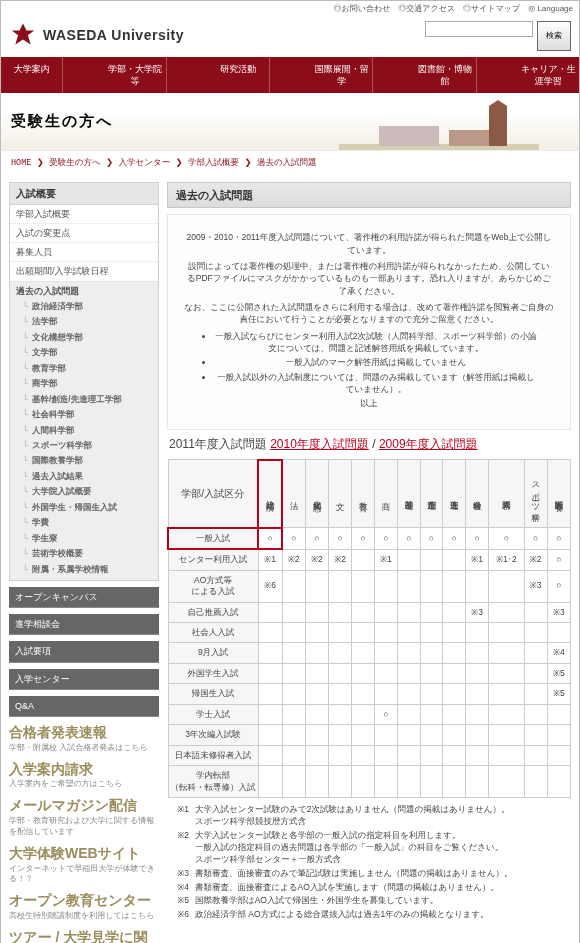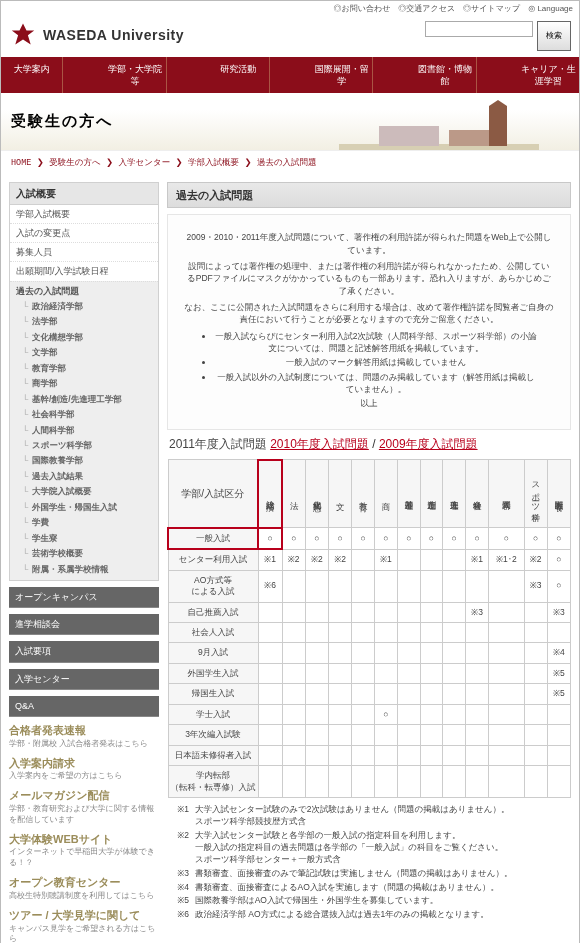--- a/index.html
+++ b/index.html
@@ -46,21 +46,21 @@
   .side-h{background:#e6e6e6;padding:4px 6px;font-size:10px;border:1px solid #d0d0d0;border-bottom:none;font-weight:bold;}
   .side ul{list-style:none;margin:0;padding:0;}
   .side-list1{border:1px solid #d0d0d0;background:#fff;}
   .side-list1>li{padding:3px 6px;font-size:9px;color:#555;border-top:1px dotted #ddd;cursor:pointer;}
   .side-list1>li.first{border-top:none;}
   .side-list1>li.sel{background:#eee;font-weight:bold;}
   .side-list1 ul{margin:2px 0 0 6px;}
   .side-list1 ul li{padding:2px 0 2px 10px;position:relative;color:#666;font-size:8.5px;}
   .side-list1 ul li:before{content:"└";color:#aaa;position:absolute;left:0;}
   .side-dk{background:var(--side-dark);color:#fff;margin-top:6px;padding:4px 6px;font-size:9px;border-bottom:1px solid #888;cursor:pointer;}
-  .side-lk{margin-top:6px;font-size:11px;color:var(--side-link);font-weight:bold;}
+  .side-lk{margin-top:6px;font-size:14px;color:var(--side-link);font-weight:bold;}
   .side-sub{font-size:8px;color:#888;margin-top:1px;margin-bottom:4px;}
   
   .content{flex:1;}
   .pg-h{background:linear-gradient(#e8e8e8,#dcdcdc);border:1px solid #c8c8c8;padding:5px 8px;font-size:11px;font-weight:bold;}
   .box{background:var(--panel);border:1px solid #e6e6e6;padding:16px;margin-top:6px;font-size:8.5px;color:#444;text-align:center;}
   .box p{margin:0 0 4px;line-height:1.45;}
   .box ul{margin:4px 0 2px 14px;padding:0;}
   .box li{margin:2px 16px;line-height:1.45;}
   .yrs{margin:6px 2px;font-size:12px;}
   .yrs a{color:var(--red);}

